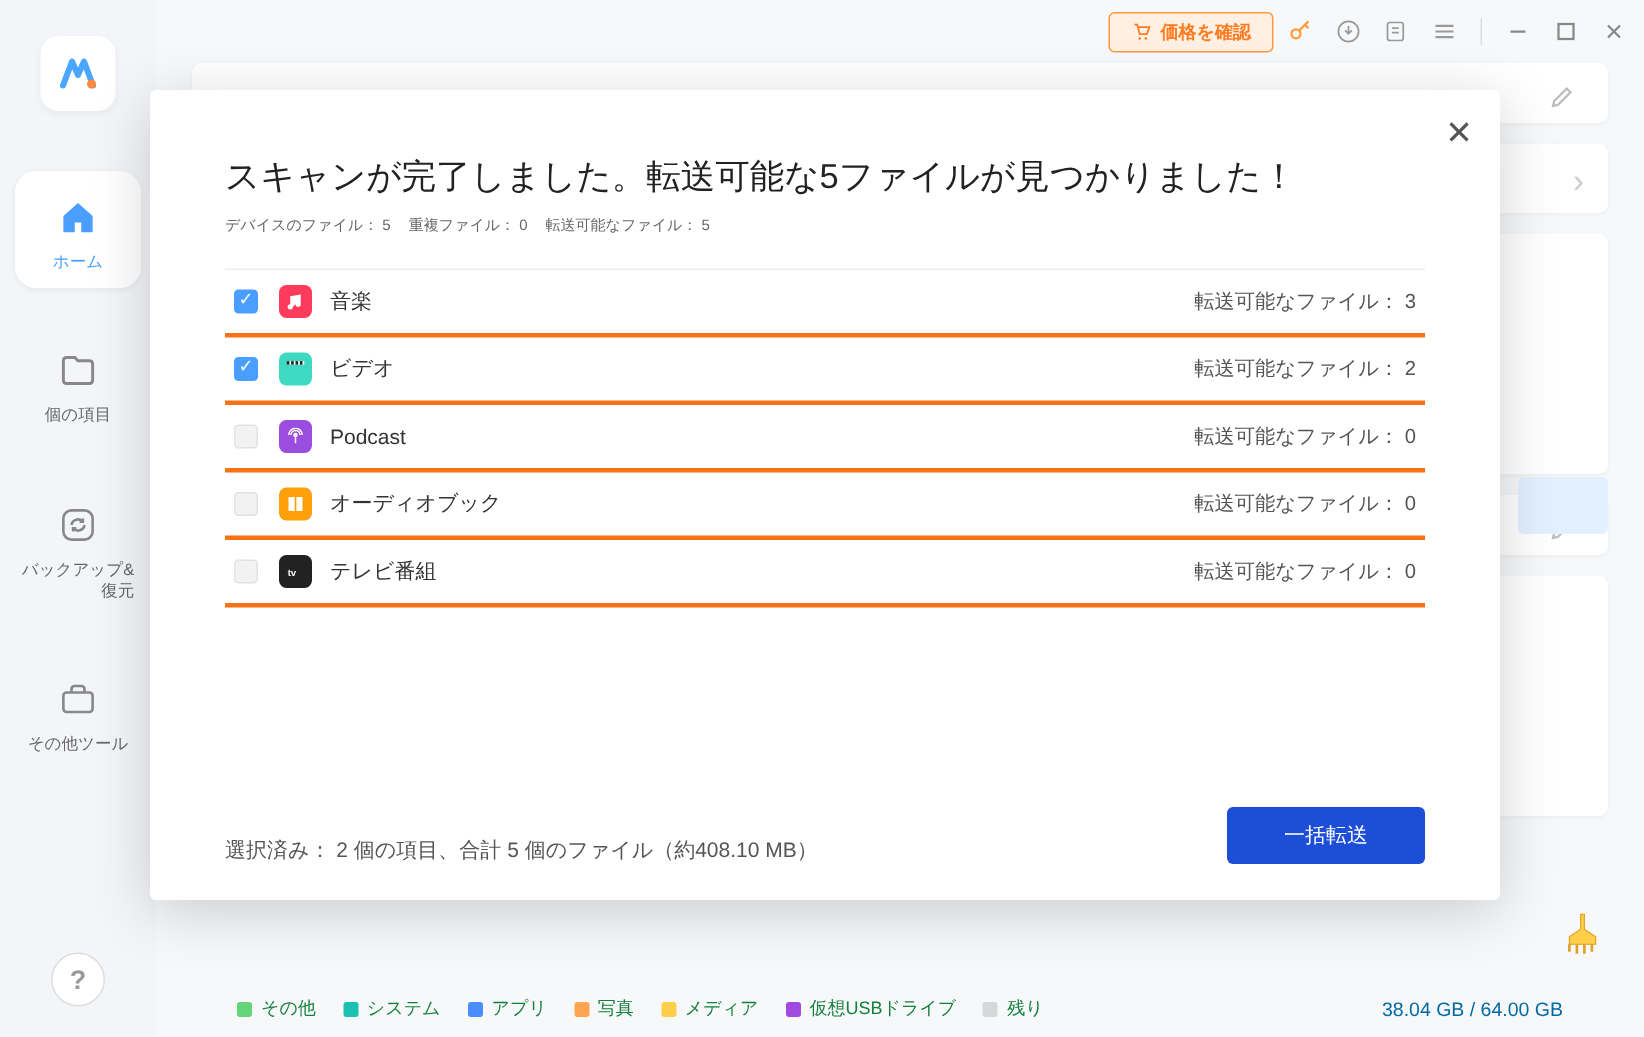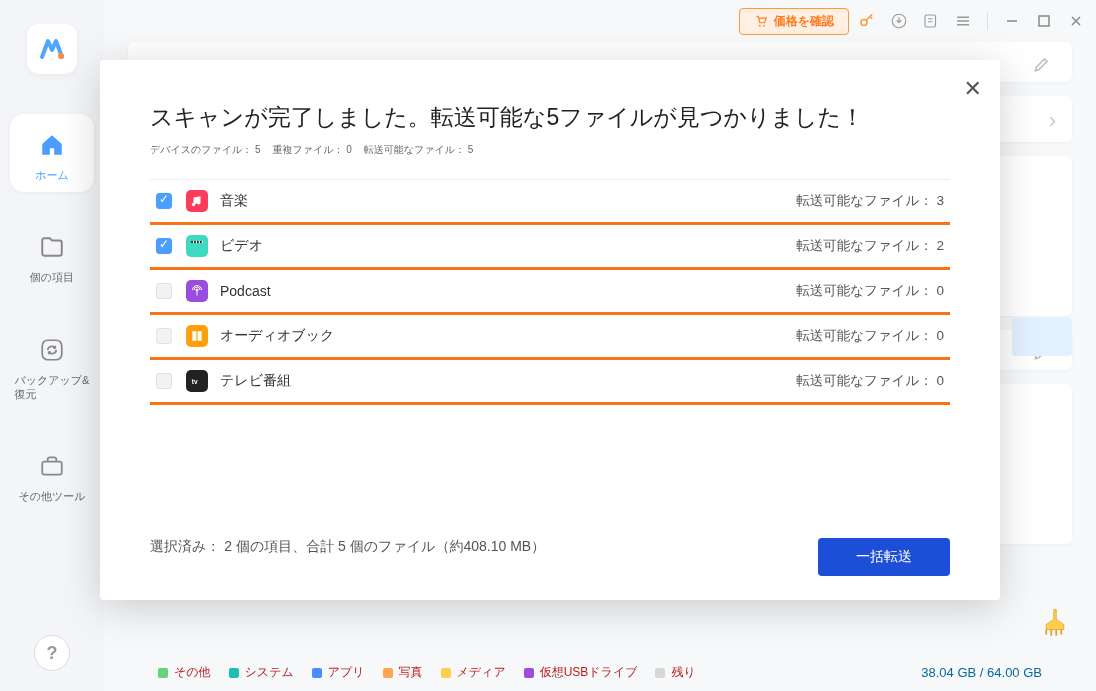--- a/index.html
+++ b/index.html
@@ -2,55 +2,55 @@
 <html><head>
   <meta charset="utf-8">
   <style>
     * { margin:0; padding:0; box-sizing:border-box; font-family:-apple-system,BlinkMacSystemFont,"Segoe UI",sans-serif; }
     html,body { width:1096px; height:691px; overflow:hidden; background:#f7f8fa; }
     .app { display:flex; width:100%; height:100%; }
     .sidebar { width:104px; background:#f3f5f8; display:flex; flex-direction:column; align-items:center; padding-top:24px; position:relative; }
     .logo { width:50px; height:50px; border-radius:12px; background:#fff; display:flex; align-items:center; justify-content:center; margin-bottom:40px; box-shadow:0 2px 6px rgba(0,0,0,.05);}
     .nav-item { width:84px; padding:18px 0 10px; display:flex; flex-direction:column; align-items:center; gap:10px; cursor:pointer; border-radius:14px; margin-bottom:24px;}
     .nav-item.active { background:#fff; box-shadow:0 1px 4px rgba(0,0,0,.06);}
-    .nav-label { font-size:11px; color:#666; text-align:left; line-height:1.3;}
+    .nav-label { font-size:11px; color:#666; text-align:right; line-height:1.3;}
     .nav-item.active .nav-label { color:#4a9eff; }
     .help-btn { width:36px; height:36px; border-radius:50%; border:1px solid #ddd; background:#fff; display:flex; align-items:center; justify-content:center; position:absolute; bottom:20px; cursor:pointer; color:#999; font-size:18px; font-weight:bold;}
     .main { flex:1; display:flex; flex-direction:column; }
     .titlebar { height:42px; display:flex; justify-content:flex-end; align-items:center; padding:0 6px; gap:4px;font-weight:bold;}
     .price-btn { display:flex; align-items:center; gap:6px; border:1px solid #ff9a3c; border-radius:4px; padding:4px 14px; background:#fff0e3; color:#ff7b1f; font-size:12px; cursor:pointer;}
     .icon-btn { width:28px; height:28px; display:flex; align-items:center; justify-content:center; cursor:pointer; color:#999; border-radius:4px;}
     .divider-v { width:1px; height:18px; background:#ddd; margin:0 6px;}
     .content { flex:1; position:relative; padding:0 24px 24px;}
     .card { background:#fff; border-radius:6px; margin-bottom:14px; box-shadow:0 1px 3px rgba(0,0,0,.04);}
     .card-row { display:flex; align-items:center; padding:12px 16px;}
     .edit-ic { width:24px; height:24px; color:#bbb; cursor:pointer; margin-left:auto;}
     .chev { color:#ccc; font-size:22px;}
     .partial-action { width:60px; height:38px; background:#e3f0ff; border-radius:4px; position:absolute; right:24px; top:276px;}
     .storage-strip { display:flex; align-items:center; justify-content:space-between; padding:20px 30px 0;}
-    .legend { display:flex; gap:18px; align-items:center; font-size:12px; color:#b91c1c;}
+    .legend { display:flex; gap:18px; align-items:center; font-size:12px; color:#15803d;}
     .legend-item { display:flex; align-items:center; gap:6px;}
     .swatch { width:10px; height:10px; border-radius:2px;}
     .storage-text { font-size:13px; color:#0369a1;}
     .brush { position:absolute; right:28px; bottom:56px; width:28px; height:28px; cursor:pointer;}
     
     .modal { position:absolute; left:100px; top:60px; width:900px; height:540px; background:#fff; border-radius:4px; box-shadow:0 8px 40px rgba(0,0,0,.18); padding:28px 50px 24px; display:flex; flex-direction:column;}
     .modal-close { position:absolute; top:16px; right:18px; font-size:22px; color:#555; cursor:pointer; background:none; border:none;}
     .modal-title { font-size:23px; font-weight:500; color:#222; margin-bottom:10px; margin-top:14px;}
     .modal-sub { font-size:10px; color:#666; margin-bottom:22px; display:flex; gap:12px;}
     .file-list { border-top:1px solid #eee; }
     .file-row { display:flex; align-items:center; padding:10px 6px; border-bottom:3px solid #f97316; }
     .chk { width:16px; height:16px; border:1.5px solid #ccc; border-radius:3px; margin-right:14px; cursor:pointer; position:relative; flex-shrink:0;}
     .chk.checked { background:#4a9eff; border-color:#4a9eff;}
     .chk.checked::after { content:'✓'; color:#fff; font-size:12px; position:absolute; top:-2px; left:2px;}
     .chk.disabled { background:#f2f2f2; border-color:#e2e2e2; cursor:default;}
     .fic { width:22px; height:22px; border-radius:5px; margin-right:12px; display:flex; align-items:center; justify-content:center; flex-shrink:0;}
     .frow-label { font-size:14px; color:#333;}
     .frow-count { margin-left:auto; font-size:13.5px; color:#555;}
-    .modal-footer { margin-top:auto; display:flex; align-items:flex-start; justify-content:space-between;}
+    .modal-footer { margin-top:auto; display:flex; align-items:flex-end; justify-content:space-between;}
     .summary-text { font-size:14px; color:#555;}
     .transfer-btn { background:#1d4ed8; color:#fff; border:none; border-radius:4px; padding:10px 38px; font-size:14px; cursor:pointer;}
   </style>
 </head>
 <body>
 
 <div class="app">
   <div class="sidebar">
     <div class="logo">
       <svg width="28" height="28" viewBox="0 0 28 28">

